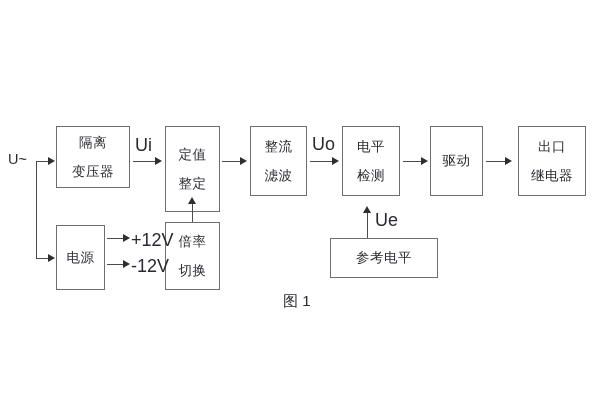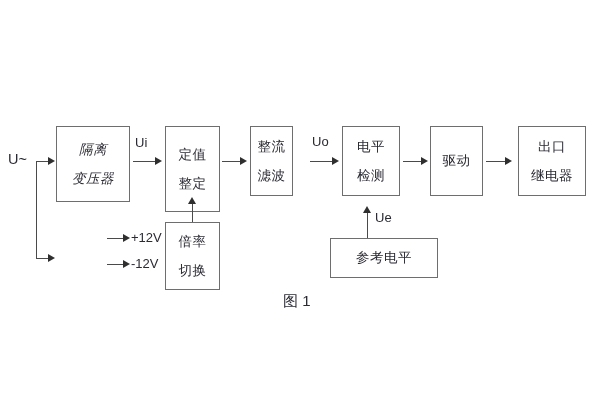--- a/index.html
+++ b/index.html
@@ -61,21 +61,21 @@
     width: 0; height: 0;
     border-left: 4.5px solid transparent;
     border-right: 4.5px solid transparent;
     border-bottom: 7.5px solid #2f2f2f;
   }
 
   
   .label {
     position: absolute;
     color: #2a2a33;
-    font-size: 13px;
+    font-size: 18px;
     white-space: nowrap;
     line-height: 1;
   }
   .label.big { font-size: 14.5px; }
   .caption {
     position: absolute;
     color: #2a2a33;
     font-size: 15px;
     white-space: nowrap;
   }
@@ -90,49 +90,52 @@
   <div class="hline" style="left:36px; top:161px; width:0px;"></div>
 
   <div class="vline" style="left:36px; top:161px; height:97px;"></div>
 
   <div class="hline" style="left:36px; top:161px; width:13px;"></div>
   <div class="arrow-r" style="left:48px; top:156.5px;"></div>
 
   <div class="hline" style="left:36px; top:258px; width:13px;"></div>
   <div class="arrow-r" style="left:48px; top:253.5px;"></div>
 
-  <div class="block" style="left:56px; top:126px; width:74px; height:76px;font-style:italic;">
+  <div class="block" style="left:56px; top:126px; width:74px; height:62px;">
     <span class="ln">隔离</span>
     <span class="ln">变压器</span>
   </div>
 
   <div class="block" style="left:165px; top:126px; width:55px; height:86px;">
     <span class="ln">定值</span>
     <span class="ln">整定</span>
   </div>
 
-  <div class="block" style="left:250px; top:126px; width:43px; height:70px;">
+  <div class="block" style="left:250px; top:126px; width:57px; height:70px;">
     <span class="ln">整流</span>
     <span class="ln">滤波</span>
   </div>
 
   <div class="block" style="left:342px; top:126px; width:58px; height:70px;">
     <span class="ln">电平</span>
     <span class="ln">检测</span>
   </div>
 
   <div class="block single" style="left:430px; top:126px; width:53px; height:70px;">
     <span class="ln">驱动</span>
   </div>
 
   <div class="block" style="left:518px; top:126px; width:68px; height:70px;">
     <span class="ln">出口</span>
     <span class="ln">继电器</span>
   </div>
 
+  <div class="block single" style="left:56px; top:225px; width:49px; height:65px;">
+    <span class="ln">电源</span>
+  </div>
 
   <div class="block" style="left:165px; top:222px; width:55px; height:68px;">
     <span class="ln">倍率</span>
     <span class="ln">切换</span>
   </div>
 
   <div class="block single" style="left:330px; top:238px; width:108px; height:40px;">
     <span class="ln">参考电平</span>
   </div>
 

